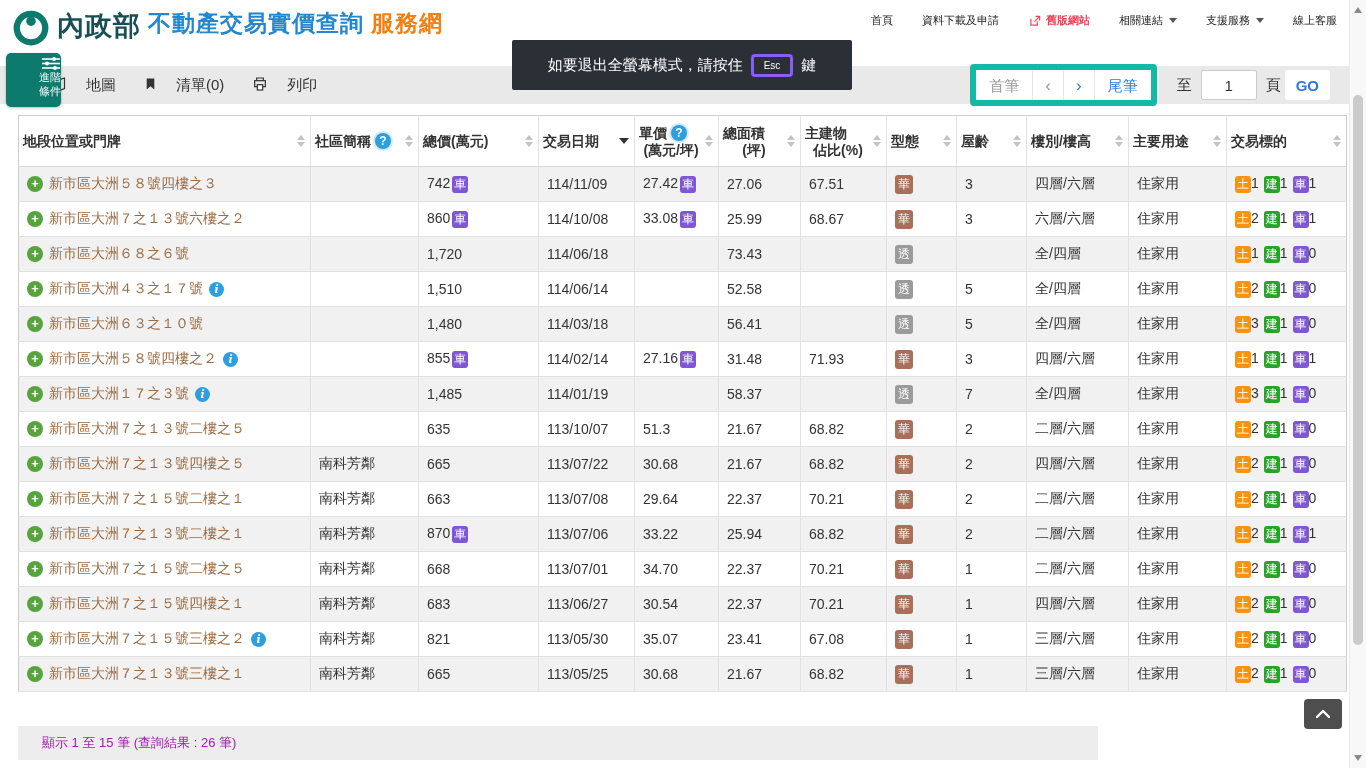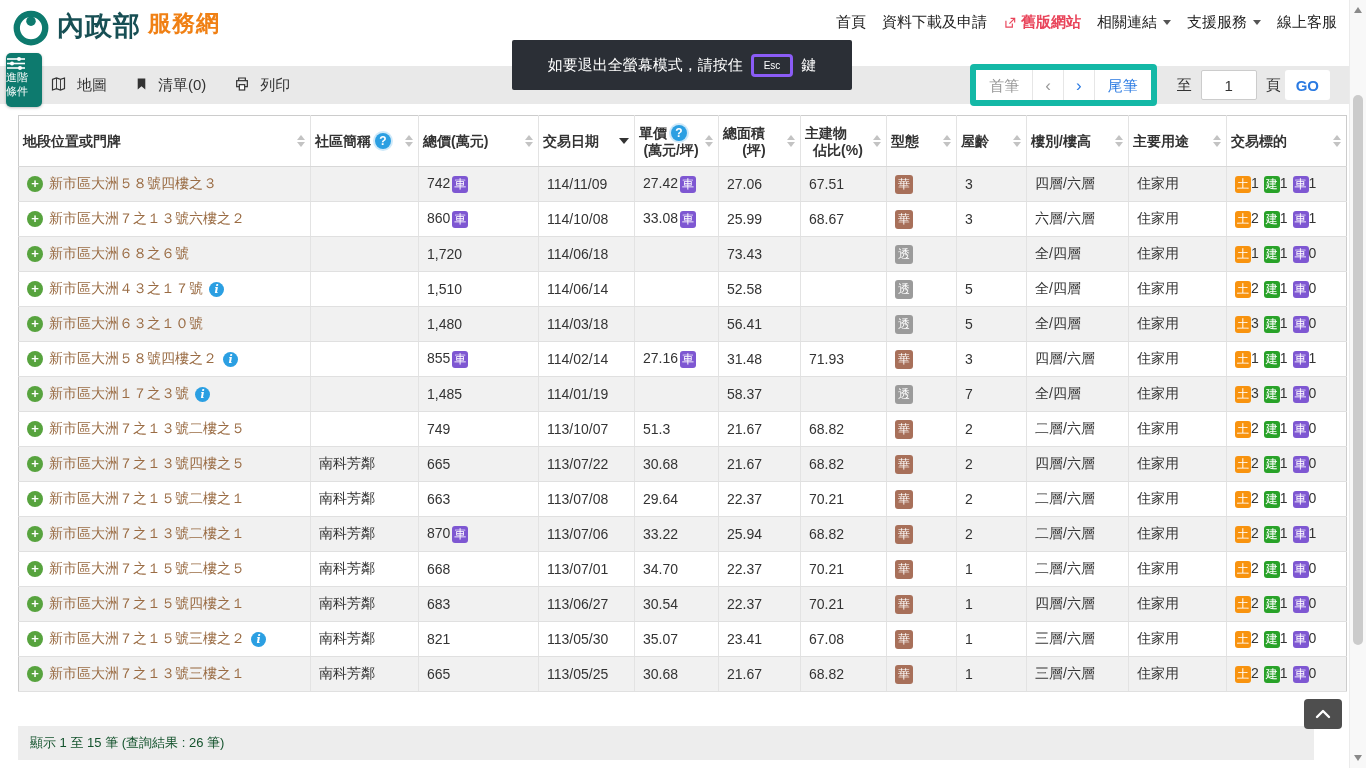--- a/index.html
+++ b/index.html
@@ -10,44 +10,44 @@
   *{box-sizing:border-box;margin:0;padding:0}
   body{width:1366px;height:768px;position:relative;overflow:hidden;background:#fff;
        font-family:"Liberation Sans","DejaVu Sans",sans-serif;}
 
   
   .header{position:absolute;left:0;top:0;right:17px;height:66px;background:#fff;z-index:5}
   .brand{position:absolute;left:12px;top:8px;display:flex;gap:7px;cursor:pointer}
   .brand-agency{font-family:"DejaVu Serif","Liberation Serif",serif;font-weight:bold;font-size:27px;color:var(--c-teal-dark);letter-spacing:1px}
   .brand-main{font-weight:bold;font-size:23px;color:var(--c-blue);letter-spacing:1px}
   .brand-suffix{font-weight:bold;font-size:23px;color:var(--c-orange-title);letter-spacing:1px}
-  .nav{position:absolute;right:12px;top:13px;display:flex;gap:16px;align-items:center;font-size:15px;color:#222}
+  .nav{position:absolute;right:12px;top:13px;display:flex;gap:29px;align-items:center;font-size:11px;color:#222}
   .nav-item{display:flex;align-items:center;gap:4px;cursor:pointer;white-space:nowrap}
   .nav-item.external{color:var(--c-red);font-weight:bold}
   .caret{width:0;height:0;border-left:4px solid transparent;border-right:4px solid transparent;border-top:5px solid #555;margin-left:2px}
 
   
   .toolbar{position:absolute;left:0;top:66px;right:17px;height:38px;background:#e9e9e9;display:flex;align-items:center;z-index:6}
   .tool-group{display:flex;gap:28px;margin-left:50px;font-size:15px;color:#333}
-  .tool-btn{display:flex;gap:10px;cursor:pointer}
+  .tool-btn{display:flex;gap:19px;cursor:pointer}
   .pager{margin-left:auto;margin-right:19px;display:flex;align-items:center}
   .pager-group{display:flex;border:6px solid #14b8a6;border-radius:4px;overflow:hidden;background:#fff}
   .pager-btn{padding:0 13px;height:30px;line-height:29px;font-size:15px;background:#fff;border:none;border-right:1px solid #e6e6e6;cursor:pointer}
   .pager-btn:last-child{border-right:none}
   .pager-btn.disabled{color:#999}
   .pager-btn.active{color:var(--c-accent)}
   .pager-arrow{font-size:17px;padding:0 12px}
   .pager-to{margin:0 9px 0 20px;font-size:15px;color:#333}
   .pager-input{width:56px;height:30px;border:1px solid #ccc;border-radius:2px;text-align:center;font-size:15px;color:#333;background:#fff}
   .pager-unit{margin:0 4px 0 9px;font-size:15px;color:#333}
   .pager-go{height:30px;padding:0 11px;background:#fff;border:none;color:var(--c-accent);font-size:15px;font-weight:bold;cursor:pointer;border-radius:3px}
 
   
-  .adv-btn{position:absolute;left:6px;top:53px;width:36px;height:54px;background:var(--c-teal);border-radius:5px;z-index:30;
-           color:#fff;display:flex;flex-direction:column;align-items:flex-start;padding-top:4px;cursor:pointer;box-shadow:0 1px 3px rgba(0,0,0,.25)}
+  .adv-btn{position:absolute;left:6px;top:53px;width:55px;height:54px;background:var(--c-teal);border-radius:5px;z-index:30;
+           color:#fff;display:flex;flex-direction:column;align-items:flex-end;padding-top:4px;cursor:pointer;box-shadow:0 1px 3px rgba(0,0,0,.25)}
   .adv-text{font-size:11px;line-height:13px;text-align:center;margin-top:1px}
 
   
   .frag-shadow{position:absolute;left:388px;top:23px;width:186px;height:8px;background:rgba(110,110,110,.30);filter:blur(3px);z-index:3}
   .fragment{position:absolute;left:447px;top:26px;width:62px;height:18px;background:#fff;border-radius:0 0 6px 6px;box-shadow:0 2px 5px rgba(0,0,0,.18);z-index:4}
   .toast{position:absolute;left:512px;top:40px;width:340px;height:50px;background:rgba(34,38,46,.96);z-index:40;border-radius:2px;
          display:flex;align-items:center;justify-content:center;color:#fff;font-size:15px}
   .esc-key{border:3px solid #8b5cf6;border-radius:4px;padding:3px 10px;margin:16px 8px;font-size:10px}
 
   
@@ -82,22 +82,22 @@
   .type-badge{display:inline-block;color:#fff;font-size:12px;line-height:15px;padding:2px 3px;border-radius:3px}
   .t-hua{background:var(--c-hua)}
   .t-tou{background:var(--c-tou)}
   .tg-badge{display:inline-block;color:#fff;font-size:12px;line-height:15px;padding:1px 2px;border-radius:3px}
   .tg-land{background:var(--c-orange)}
   .tg-bld{background:var(--c-green);margin-left:5px}
   .tg-car{background:var(--c-purple);margin-left:5px}
   .tg-n{color:#333;font-size:14px}
 
   
-  .summary{position:absolute;left:18px;top:726px;width:1296px;height:34px;background:#ededed;font-size:13px;color:#14532d;
-           line-height:34px;padding-left:12px;z-index:2}
+  .summary{position:absolute;left:18px;top:726px;width:1080px;height:34px;background:#ededed;font-size:13px;color:#a21caf;
+           line-height:34px;padding-left:24px;z-index:2}
 
   
   .btt{position:absolute;left:1304px;top:699px;width:38px;height:30px;background:#4e4e4e;border-radius:4px;z-index:20;
        display:flex;align-items:center;justify-content:center;cursor:pointer}
 
   
   .sb{position:absolute;right:0;top:0;width:17px;height:768px;background:#f8f8f8;border-left:1px solid #ebebeb;z-index:60}
   .sb-up{position:absolute;top:7px;left:4px;width:0;height:0;border-left:4px solid transparent;border-right:4px solid transparent;border-bottom:6px solid #8a8a8a;cursor:pointer}
   .sb-down{position:absolute;bottom:7px;left:4px;width:0;height:0;border-left:4px solid transparent;border-right:4px solid transparent;border-top:6px solid #8a8a8a;cursor:pointer}
   .sb-thumb{position:absolute;top:95px;left:3px;width:10px;height:550px;background:#cbcbcb;border-radius:5px;cursor:pointer}
@@ -105,20 +105,21 @@
 </head>
 <body>
 
 <div class="header">
   <div class="brand">
     <svg width="38" height="38" viewBox="0 0 36 36">
       <circle cx="18" cy="19" r="13.5" fill="none" stroke="#0d7a6e" stroke-width="6"></circle>
       <circle cx="18" cy="12.5" r="4.5" fill="#0d7a6e"></circle>
     </svg>
     <span class="brand-agency">內政部</span>
+    <span class="brand-main">不動產交易實價查詢</span>
     <span class="brand-suffix">服務網</span>
   </div>
   <div class="nav" id="nav">
       <div class="nav-item">
         <span>首頁</span>
       </div>
       <div class="nav-item">
         <span>資料下載及申請</span>
       </div>
       <div class="nav-item external">
@@ -473,21 +474,21 @@
           <td><span class="tg-badge tg-land">土</span><span class="tg-n">3</span><span class="tg-badge tg-bld">建</span><span class="tg-n">1</span><span class="tg-badge tg-car">車</span><span class="tg-n">0</span></td>
         </tr>
         <tr class="even">
           <td>
             <div class="addr">
               <span class="plus-icon">+</span>
               <span class="addr-text">新市區大洲７之１３號二樓之５</span>
             </div>
           </td>
           <td></td>
-          <td><span>749</span></td>
+          <td><span>635</span></td>
           <td>113/10/07</td>
           <td><span>51.3</span></td>
           <td>21.67</td>
           <td>68.82</td>
           <td><span class="type-badge t-hua">華</span></td>
           <td>2</td>
           <td>二層/六層</td>
           <td>住家用</td>
           <td><span class="tg-badge tg-land">土</span><span class="tg-n">2</span><span class="tg-badge tg-bld">建</span><span class="tg-n">1</span><span class="tg-badge tg-car">車</span><span class="tg-n">0</span></td>
         </tr>

